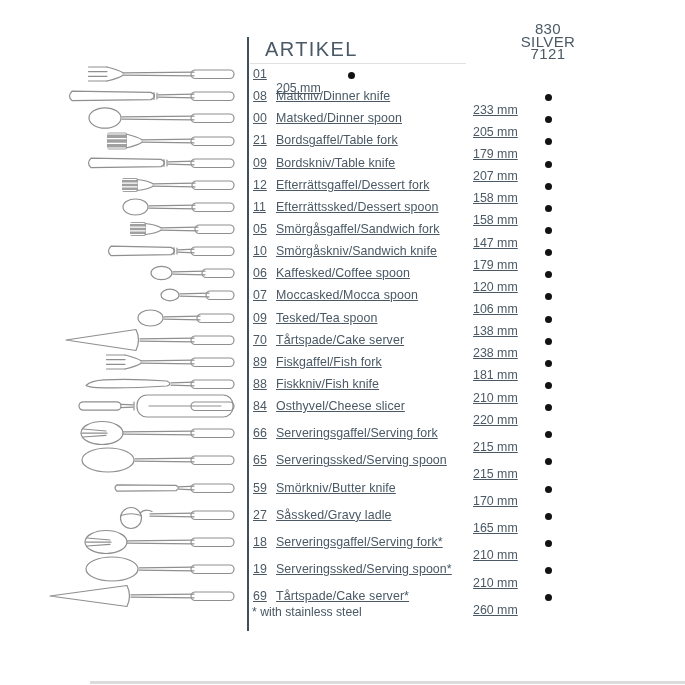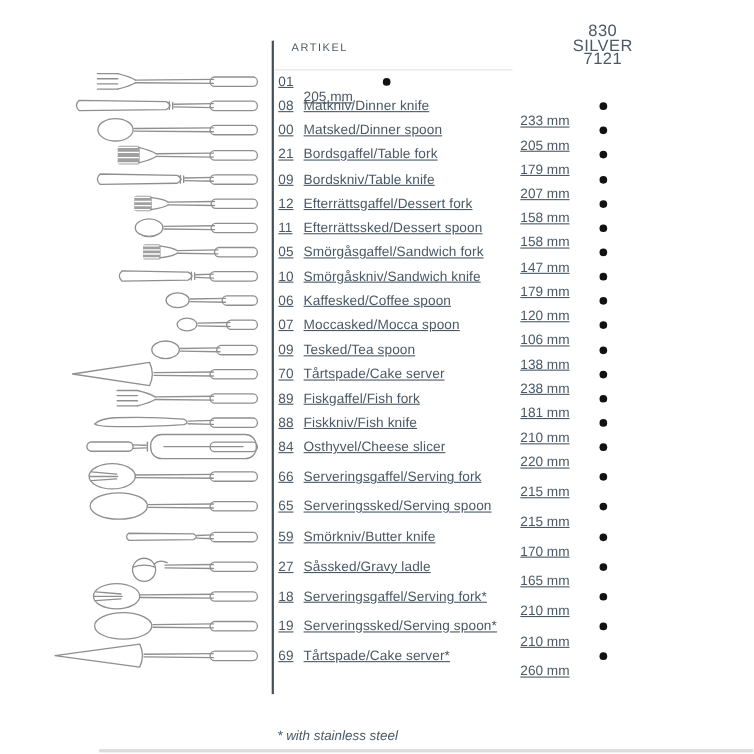--- a/index.html
+++ b/index.html
@@ -1,33 +1,33 @@
 <!DOCTYPE html>
 <html><head>
 <meta charset="utf-8">
 <style>
   html,body{margin:0;padding:0;background:#ffffff;}
   .page{position:relative;width:685px;height:685px;background:#fff;overflow:hidden;
         font-family:"Liberation Sans", sans-serif;color:var(--text,#4a5965);}
   .divider{position:absolute;left:247px;top:37px;width:1.5px;height:594px;background:var(--divider,#414f5b);}
-  .title{position:absolute;left:265px;top:38px;font-size:10px;letter-spacing:1.4px;color:var(--text);}
+  .title{position:absolute;left:265px;top:38px;font-size:20px;letter-spacing:1.4px;color:var(--text);}
   .title-underline{position:absolute;left:250px;top:63px;width:216px;height:1px;background:var(--underline,#e2e2e2);}
   .avail-header{position:absolute;left:516px;top:23px;width:64px;text-align:center;
                 font-size:15px;line-height:12.5px;letter-spacing:.4px;color:var(--text);}
   #rows{position:absolute;left:0;top:63px;width:685px;}
   .row{display:flex;align-items:center;height:22.15px;text-decoration:underline;}
   .row:nth-child(n+17){margin-top:5px;}
   .illus{width:238px;box-sizing:border-box;display:flex;justify-content:flex-end;align-items:center;
          padding-right:3px;overflow:visible;}
   .num{width:38px;box-sizing:border-box;padding-left:15px;font-size:12.4px;}
   .name{width:197px;font-size:12.4px;letter-spacing:.1px;white-space:nowrap;}
   .size{width:62px;font-size:12.4px;margin-top:27px;}
   .dotcol{width:26px;text-align:center;}
   .dot{display:inline-block;width:7px;height:7px;border-radius:50%;background:var(--dot,#111);}
-  .footnote{position:absolute;left:252px;top:662px;font-size:12.2px;color:var(--text);font-style:italic;}
+  .footnote{position:absolute;left:252px;top:605px;font-size:12.2px;color:var(--text);}
   .bottom-rule{position:absolute;left:90px;right:0;bottom:1px;height:3.5px;background:var(--rule,#dcdcdc);}
   svg{display:block;}
 </style>
 </head>
 <body>
 
 <div class="page" style="--text: #4a5965; --dot: #121212; --divider: #414f5b; --underline: #e2e2e2; --rule: #dcdcdc;">
   <div class="divider"></div>
   <div class="title">ARTIKEL</div>
   <div class="title-underline"></div>

